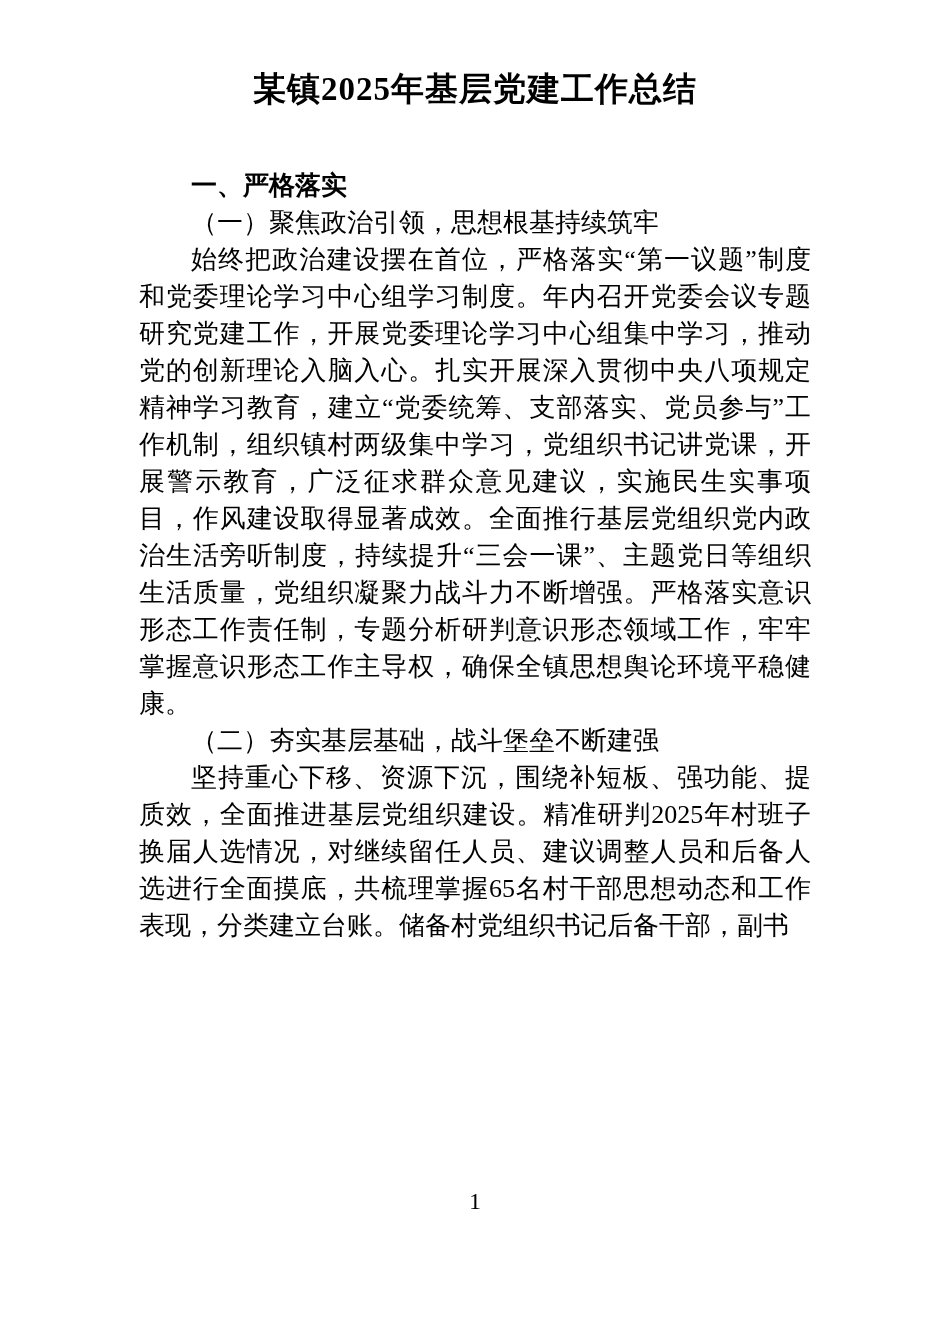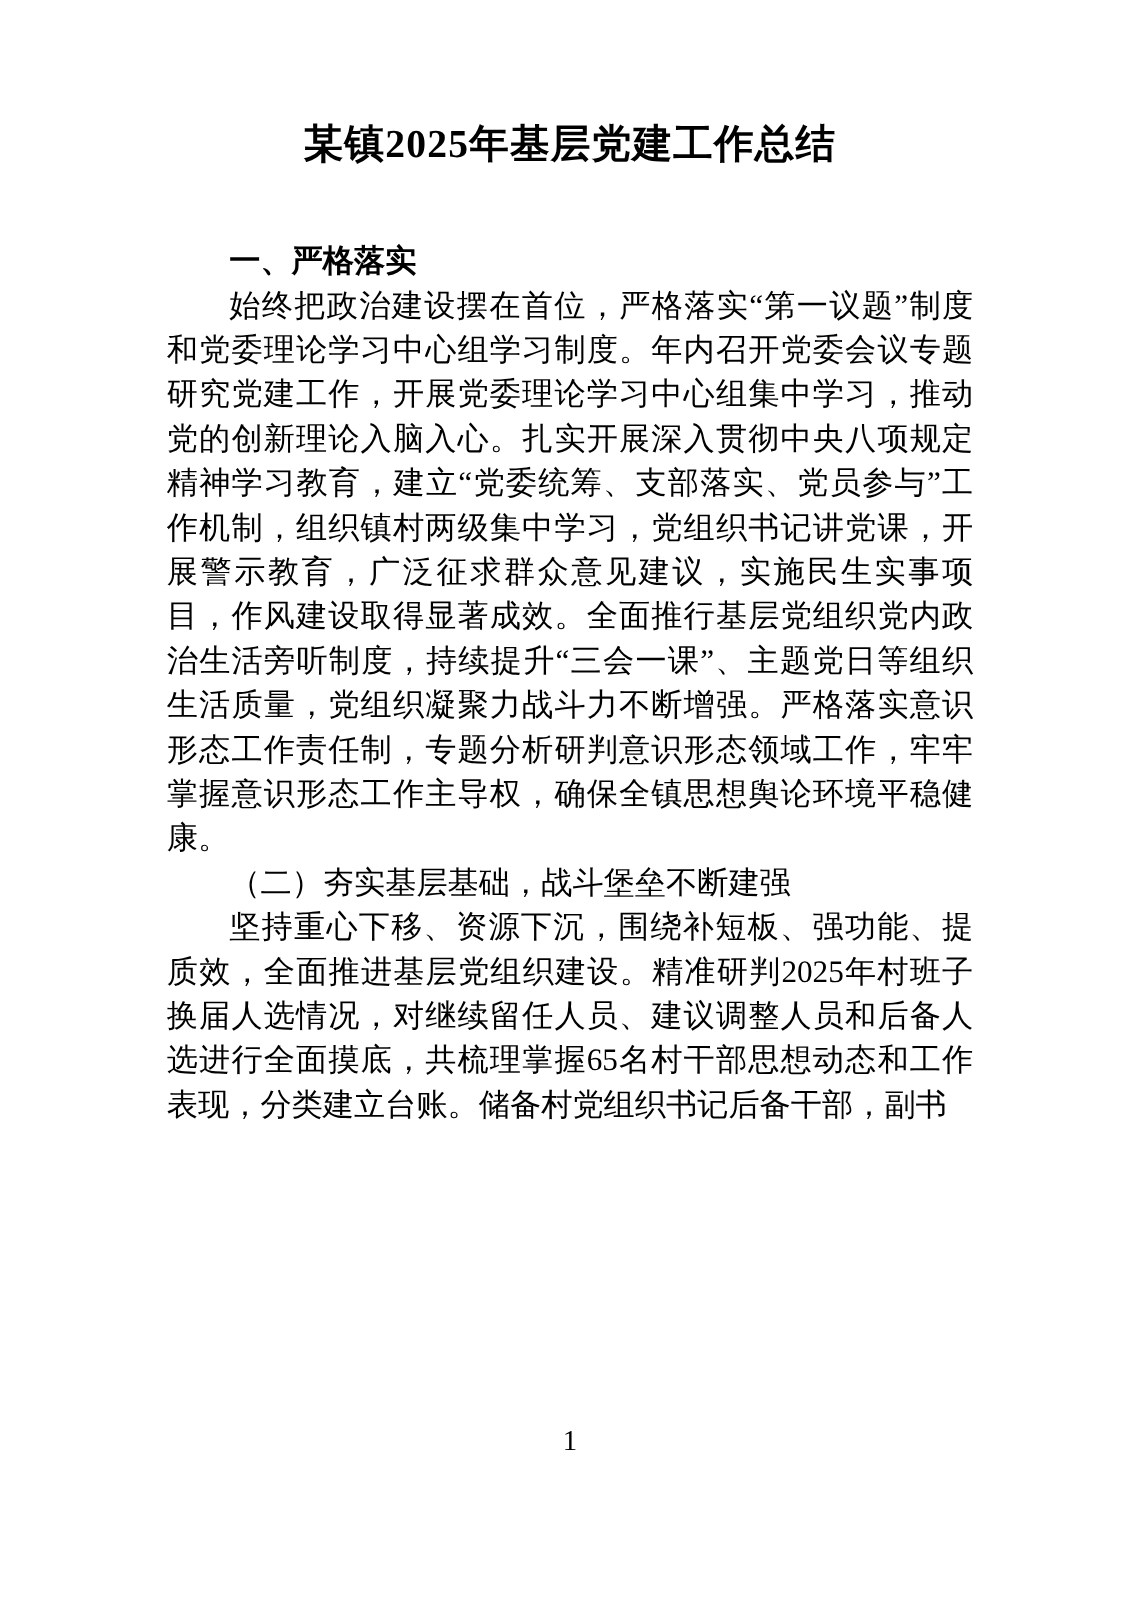--- a/index.html
+++ b/index.html
@@ -16,21 +16,21 @@
     position: relative;
     overflow: hidden;
   }
   .page {
     position: absolute;
     top: 0;
     left: 139px;
     width: 672px;
     height: 1188px;
     overflow: hidden;
-    padding-top: 100px;
+    padding-top: 68px;
   }
   .doc-title {
     margin: 0 0 56px 0;
     text-align: center;
     font-size: 33px;
     font-weight: bold;
     line-height: 1.3;
     letter-spacing: 1px;
   }
   .body-text {
@@ -59,20 +59,21 @@
 </head>
 <body>
 
 <div class="page">
   <h1 class="doc-title">某镇2025年基层党建工作总结</h1>
 
   <div class="body-text">
 
     <p class="para heading">一、严格落实</p>
 
+    <p class="para">（一）聚焦政治引领，思想根基持续筑牢</p>
 
     <p class="para">始终把政治建设摆在首位，严格落实“第一议题”制度和党委理论学习中心组学习制度。年内召开党委会议专题研究党建工作，开展党委理论学习中心组集中学习，推动党的创新理论入脑入心。扎实开展深入贯彻中央八项规定精神学习教育，建立“党委统筹、支部落实、党员参与”工作机制，组织镇村两级集中学习，党组织书记讲党课，开展警示教育，广泛征求群众意见建议，实施民生实事项目，作风建设取得显著成效。全面推行基层党组织党内政治生活旁听制度，持续提升“三会一课”、主题党日等组织生活质量，党组织凝聚力战斗力不断增强。严格落实意识形态工作责任制，专题分析研判意识形态领域工作，牢牢掌握意识形态工作主导权，确保全镇思想舆论环境平稳健康。</p>
 
     <p class="para">（二）夯实基层基础，战斗堡垒不断建强</p>
 
     <p class="para">坚持重心下移、资源下沉，围绕补短板、强功能、提质效，全面推进基层党组织建设。精准研判2025年村班子换届人选情况，对继续留任人员、建议调整人员和后备人选进行全面摸底，共梳理掌握65名村干部思想动态和工作表现，分类建立台账。储备村党组织书记后备干部，副书</p>
   </div>
 </div>
 
 <div class="page-number">1</div>

